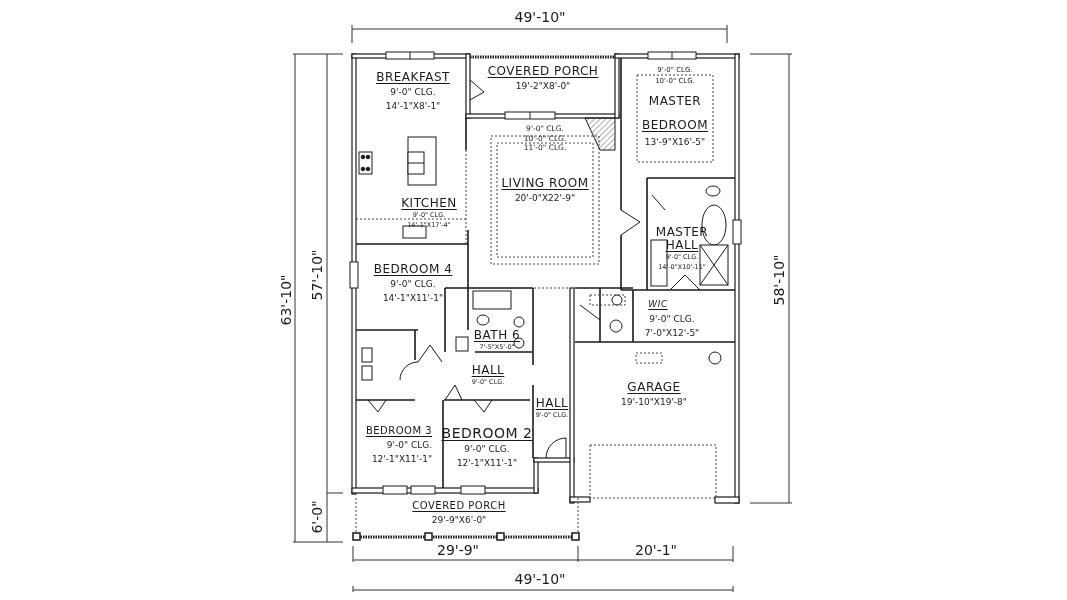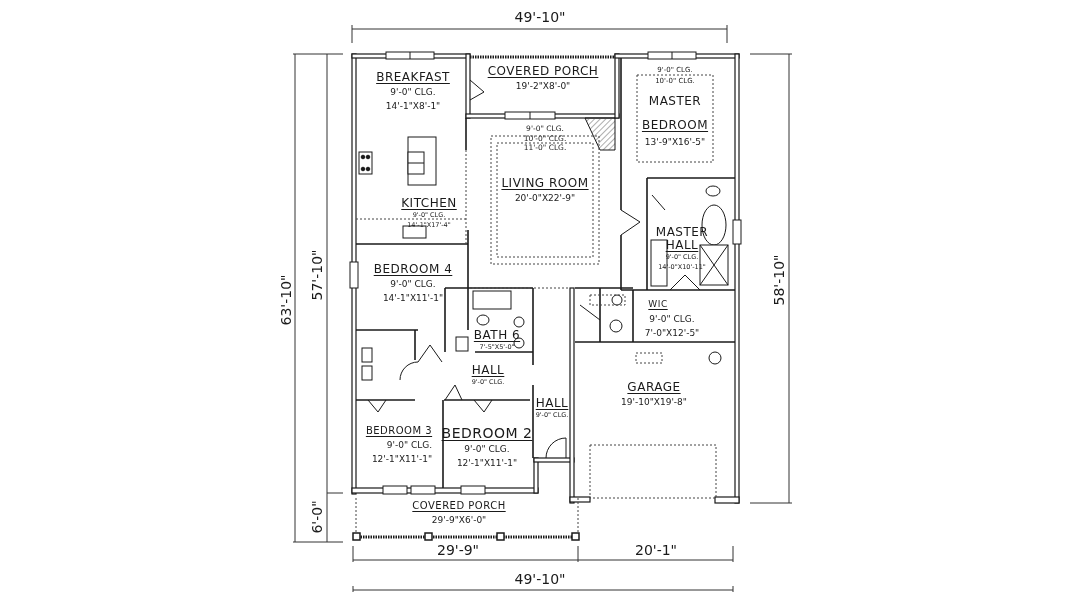--- a/index.html
+++ b/index.html
@@ -259,21 +259,21 @@
   <span class="line sz">9'-0" CLG.</span>
   <span class="line sz">14'-1"X11'-1"</span>
 </div>
 
 <div class="lbl sm" style="left:497px; top:329px;">
   <span class="line rt">BATH 6</span>
   <span class="line sz">7'-5"X5'-0"</span>
 </div>
 
 <div class="lbl" style="left:672px; top:294px;">
-  <span class="line rt" style="font-size:9px; display:inline-block; transform:translateX(-14px);">WIC</span>
+  <span class="line rt" style="font-size:9px; display:inline-block; transform:translateX(-14px);font-style:italic;">WIC</span>
   <span class="line sz">9'-0" CLG.</span>
   <span class="line sz">7'-0"X12'-5"</span>
 </div>
 
 <div class="lbl sm" style="left:488px; top:364px;">
   <span class="line rt">HALL</span>
   <span class="line sz">9'-0" CLG.</span>
 </div>
 
 <div class="lbl" style="left:654px; top:381px;">

